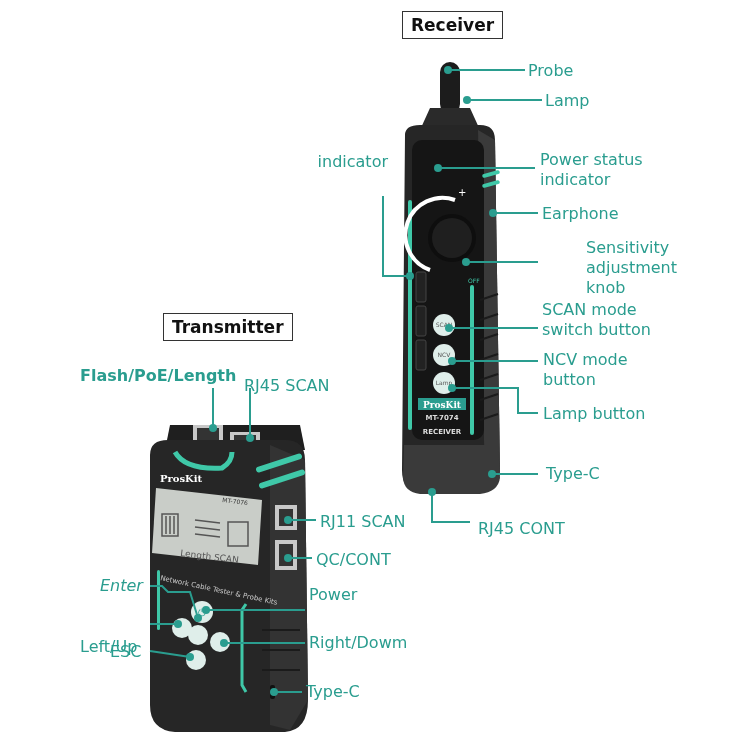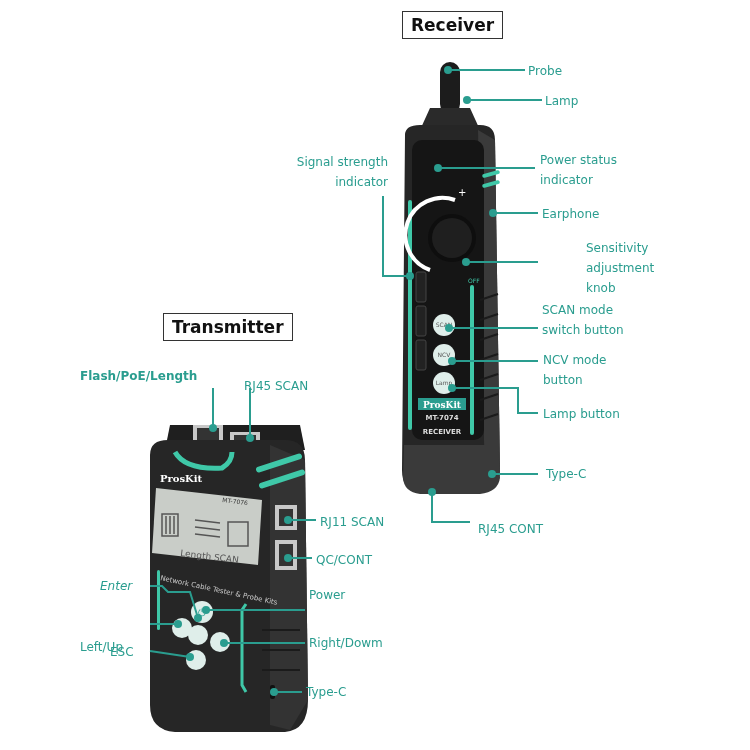--- a/index.html
+++ b/index.html
@@ -1,18 +1,18 @@
 <!DOCTYPE html>
 <html><head>
 <meta charset="utf-8">
 <style>
   html, body { margin:0; padding:0; background:#ffffff; }
   body { width:750px; height:750px; position:relative; overflow:hidden; font-family:"DejaVu Sans", sans-serif; }
   .title-box { position:absolute; border:1.5px solid #333; background:#fff; color:#111; font-weight:bold; font-size:17px; padding:2px 8px; line-height:22px; }
-  .lbl { position:absolute; color:#2a9d8f; font-size:12px; line-height:20px; white-space:nowrap; }
+  .lbl { position:absolute; color:#2a9d8f; font-size:16px; line-height:20px; white-space:nowrap; }
   svg { position:absolute; left:0; top:0; }
 </style>
 </head>
 <body>
 
 <svg width="750" height="750">
 
   <g>
 
     <rect x="440" y="62" width="20" height="52" rx="10" fill="#1c1c1c"></rect>
@@ -194,21 +194,20 @@
   <div>switch button</div>
 </div>
 <div class="lbl" style="left:543px; top:350px;">
   <div>NCV mode</div>
   <div>button</div>
 </div>
 <div class="lbl" style="left:543px; top:404px;">Lamp button</div>
 <div class="lbl" style="left:546px; top:464px;">Type-C</div>
 <div class="lbl" style="left:478px; top:519px;">RJ45 CONT</div>
 <div class="lbl" style="left:258px; top:152px; text-align:right; width:130px;">
-  <div>Signal strength</div>
   <div>indicator</div>
 </div>
 
 <div class="lbl" style="left:80px; top:366px;font-weight:bold;">Flash/PoE/Length</div>
 <div class="lbl" style="left:244px; top:376px;">RJ45 SCAN</div>
 <div class="lbl" style="left:320px; top:512px;">RJ11 SCAN</div>
 <div class="lbl" style="left:316px; top:550px;">QC/CONT</div>
 <div class="lbl" style="left:100px; top:576px;font-style:italic;">Enter</div>
 <div class="lbl" style="left:80px; top:612px;margin-top:25px;">Left/Up</div>
 <div class="lbl" style="left:110px; top:642px;">ESC</div>

